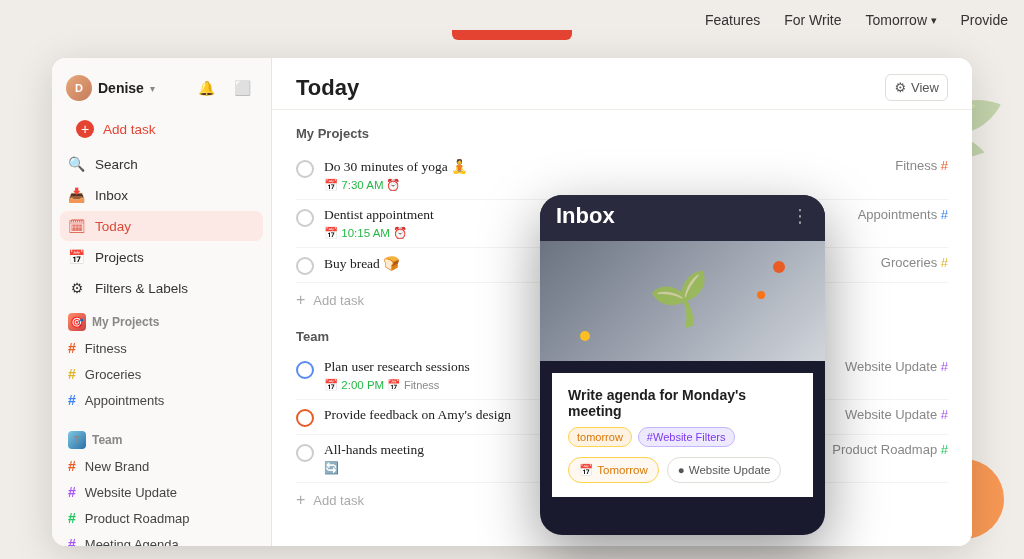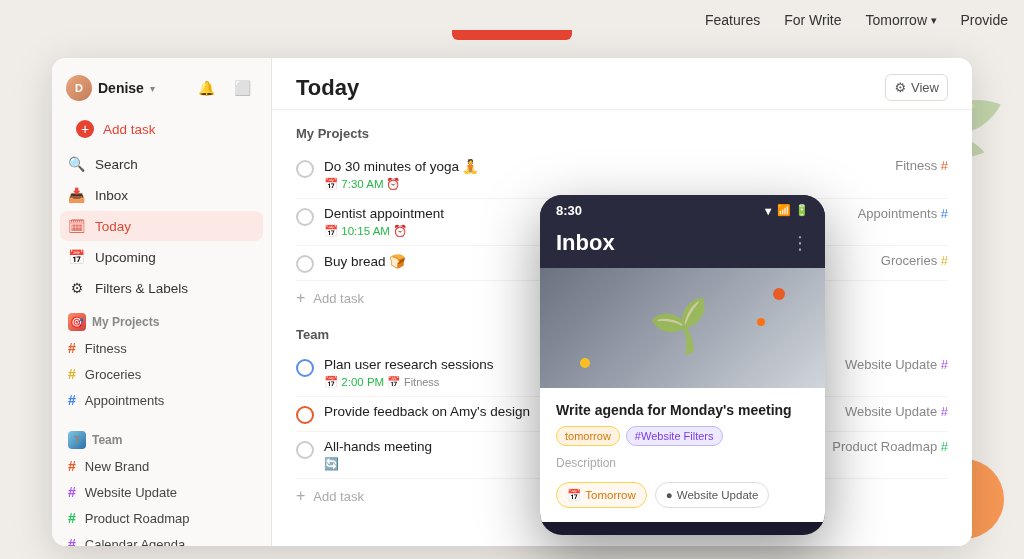--- a/index.html
+++ b/index.html
@@ -295,20 +295,21 @@
     .task-checkbox.priority-blue { border-color: #5b8dee; }
     .task-checkbox.priority-orange { border-color: #e85d26; }
 
     .task-content {
       flex: 1;
     }
     .task-name {
       font-size: 13.5px;
       color: #202020;
       font-weight: 400;
+      font-family: Liberation Serif, serif;
     }
     .task-meta {
       display: flex;
       align-items: center;
       gap: 8px;
       margin-top: 3px;
     }
     .task-time {
       font-size: 11.5px;
       color: #25b847;
@@ -404,21 +405,21 @@
       justify-content: center;
     }
     .mobile-plant {
       font-size: 50px;
       opacity: 0.7;
       transform: rotate(-10deg);
     }
 
     .mobile-card {
       background: white;
-      margin: 0;
+      margin: 12px;
       padding: 14px 16px;
     }
     .mobile-card-title {
       font-size: 14px;
       font-weight: 600;
       color: #202020;
       margin-bottom: 8px;
     }
     .mobile-tags {
       display: flex;
@@ -535,21 +536,21 @@
       <div class="sidebar-item">
         <span class="item-icon">📥</span>
         <span>Inbox</span>
       </div>
       <div class="sidebar-item active">
         <span class="item-icon">🗓</span>
         <span>Today</span>
       </div>
       <div class="sidebar-item">
         <span class="item-icon">📅</span>
-        <span>Upcoming</span>
+        <span>Projects</span>
       </div>
       <div class="sidebar-item">
         <span class="item-icon">⚙</span>
         <span>Filters &amp; Labels</span>
       </div>
     </div>
 
     <div class="sidebar-section-title">
       <div class="section-avatar my-projects-avatar">🎯</div>
       <span>My Projects</span>
@@ -578,21 +579,21 @@
     <div class="project-item">
       <span class="hash-icon purple">#</span>
       <span>Website Update</span>
     </div>
     <div class="project-item">
       <span class="hash-icon green">#</span>
       <span>Product Roadmap</span>
     </div>
     <div class="project-item">
       <span class="hash-icon purple">#</span>
-      <span>Calendar Agenda</span>
+      <span>Meeting Agenda</span>
     </div>
 
   </aside>
 
   <main class="main-content">
 
     <div class="main-header">
       <h1 class="page-title">Today</h1>
       <div class="view-btn">
         <span>⚙</span>
@@ -687,28 +688,20 @@
         <span class="plus-icon">+</span>
         <span>Add task</span>
       </div>
 
     </div>
   </main>
 </div>
 
 <div class="mobile-overlay">
 
-  <div class="mobile-status-bar">
-    <span class="mobile-time">8:30</span>
-    <div class="mobile-icons">
-      <span>▼</span>
-      <span>📶</span>
-      <span>🔋</span>
-    </div>
-  </div>
 
   <div class="mobile-header">
     <span class="mobile-inbox-title">Inbox</span>
     <span class="mobile-dots">⋮</span>
   </div>
 
   <div class="mobile-image-area">
     <div class="mobile-decorative">
       <span class="mobile-plant">🌱</span>
     </div>
@@ -716,21 +709,20 @@
     <div style="position:absolute; top:50px; right:60px; width:8px; height:8px; border-radius:50%; background:#f97316;"></div>
     <div style="position:absolute; bottom:20px; left:40px; width:10px; height:10px; border-radius:50%; background:#fbbf24;"></div>
   </div>
 
   <div class="mobile-card">
     <div class="mobile-card-title">Write agenda for Monday's meeting</div>
     <div class="mobile-tags">
       <span class="mobile-tag tag-tomorrow">tomorrow</span>
       <span class="mobile-tag tag-website">#Website Filters</span>
     </div>
-    <div class="mobile-desc">Description</div>
     <div class="mobile-actions">
       <button class="mobile-action-btn tomorrow-btn">
         <span>📅</span>
         <span>Tomorrow</span>
       </button>
       <button class="mobile-action-btn">
         <span>●</span>
         <span>Website Update</span>
       </button>
     </div>

